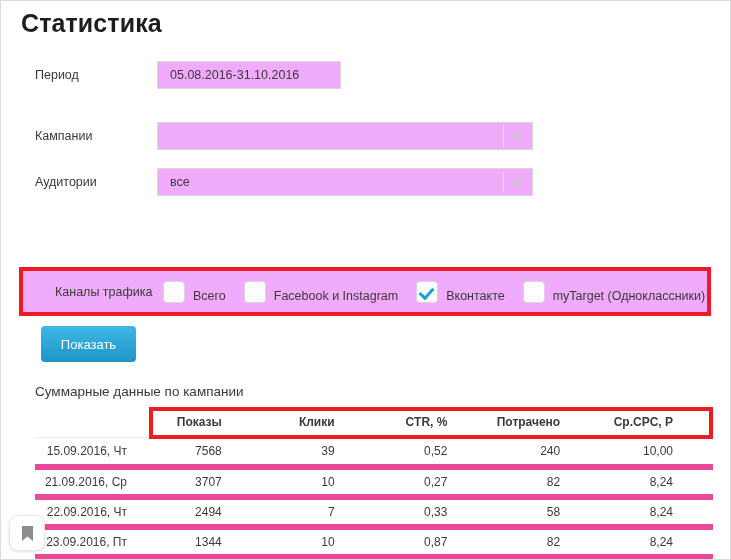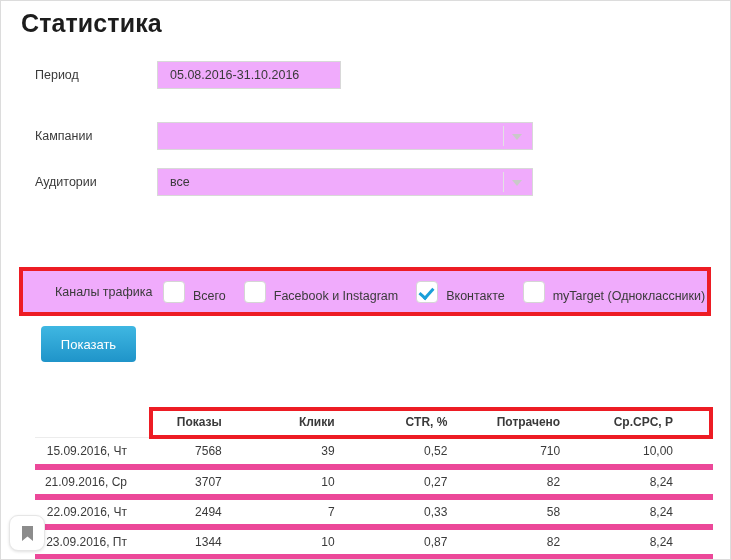--- a/index.html
+++ b/index.html
@@ -259,40 +259,41 @@
     </div>
 
     <div class="cb-group">
       <span class="checkbox"></span>
       <span class="cb-label">myTarget (Одноклассники)</span>
     </div>
   </div>
 
   <button class="show-button">Показать</button>
 
+  <div class="section-title">Суммарные данные по кампании</div>
 
   <div class="table">
     <table>
       <thead>
         <tr>
           <th class="c0"></th>
           <th class="num">Показы</th>
           <th class="num">Клики</th>
           <th class="num">CTR, %</th>
           <th class="num">Потрачено</th>
           <th class="num last">Ср.CPC, Р</th>
         </tr>
       </thead>
       <tbody>
         <tr>
           <td class="c0">15.09.2016, Чт</td>
           <td class="num">7568</td>
           <td class="num">39</td>
           <td class="num">0,52</td>
-          <td class="num">710</td>
+          <td class="num">240</td>
           <td class="num last">10,00</td>
         </tr>
         <tr>
           <td class="c0">21.09.2016, Ср</td>
           <td class="num">3707</td>
           <td class="num">10</td>
           <td class="num">0,27</td>
           <td class="num">82</td>
           <td class="num last">8,24</td>
         </tr>

